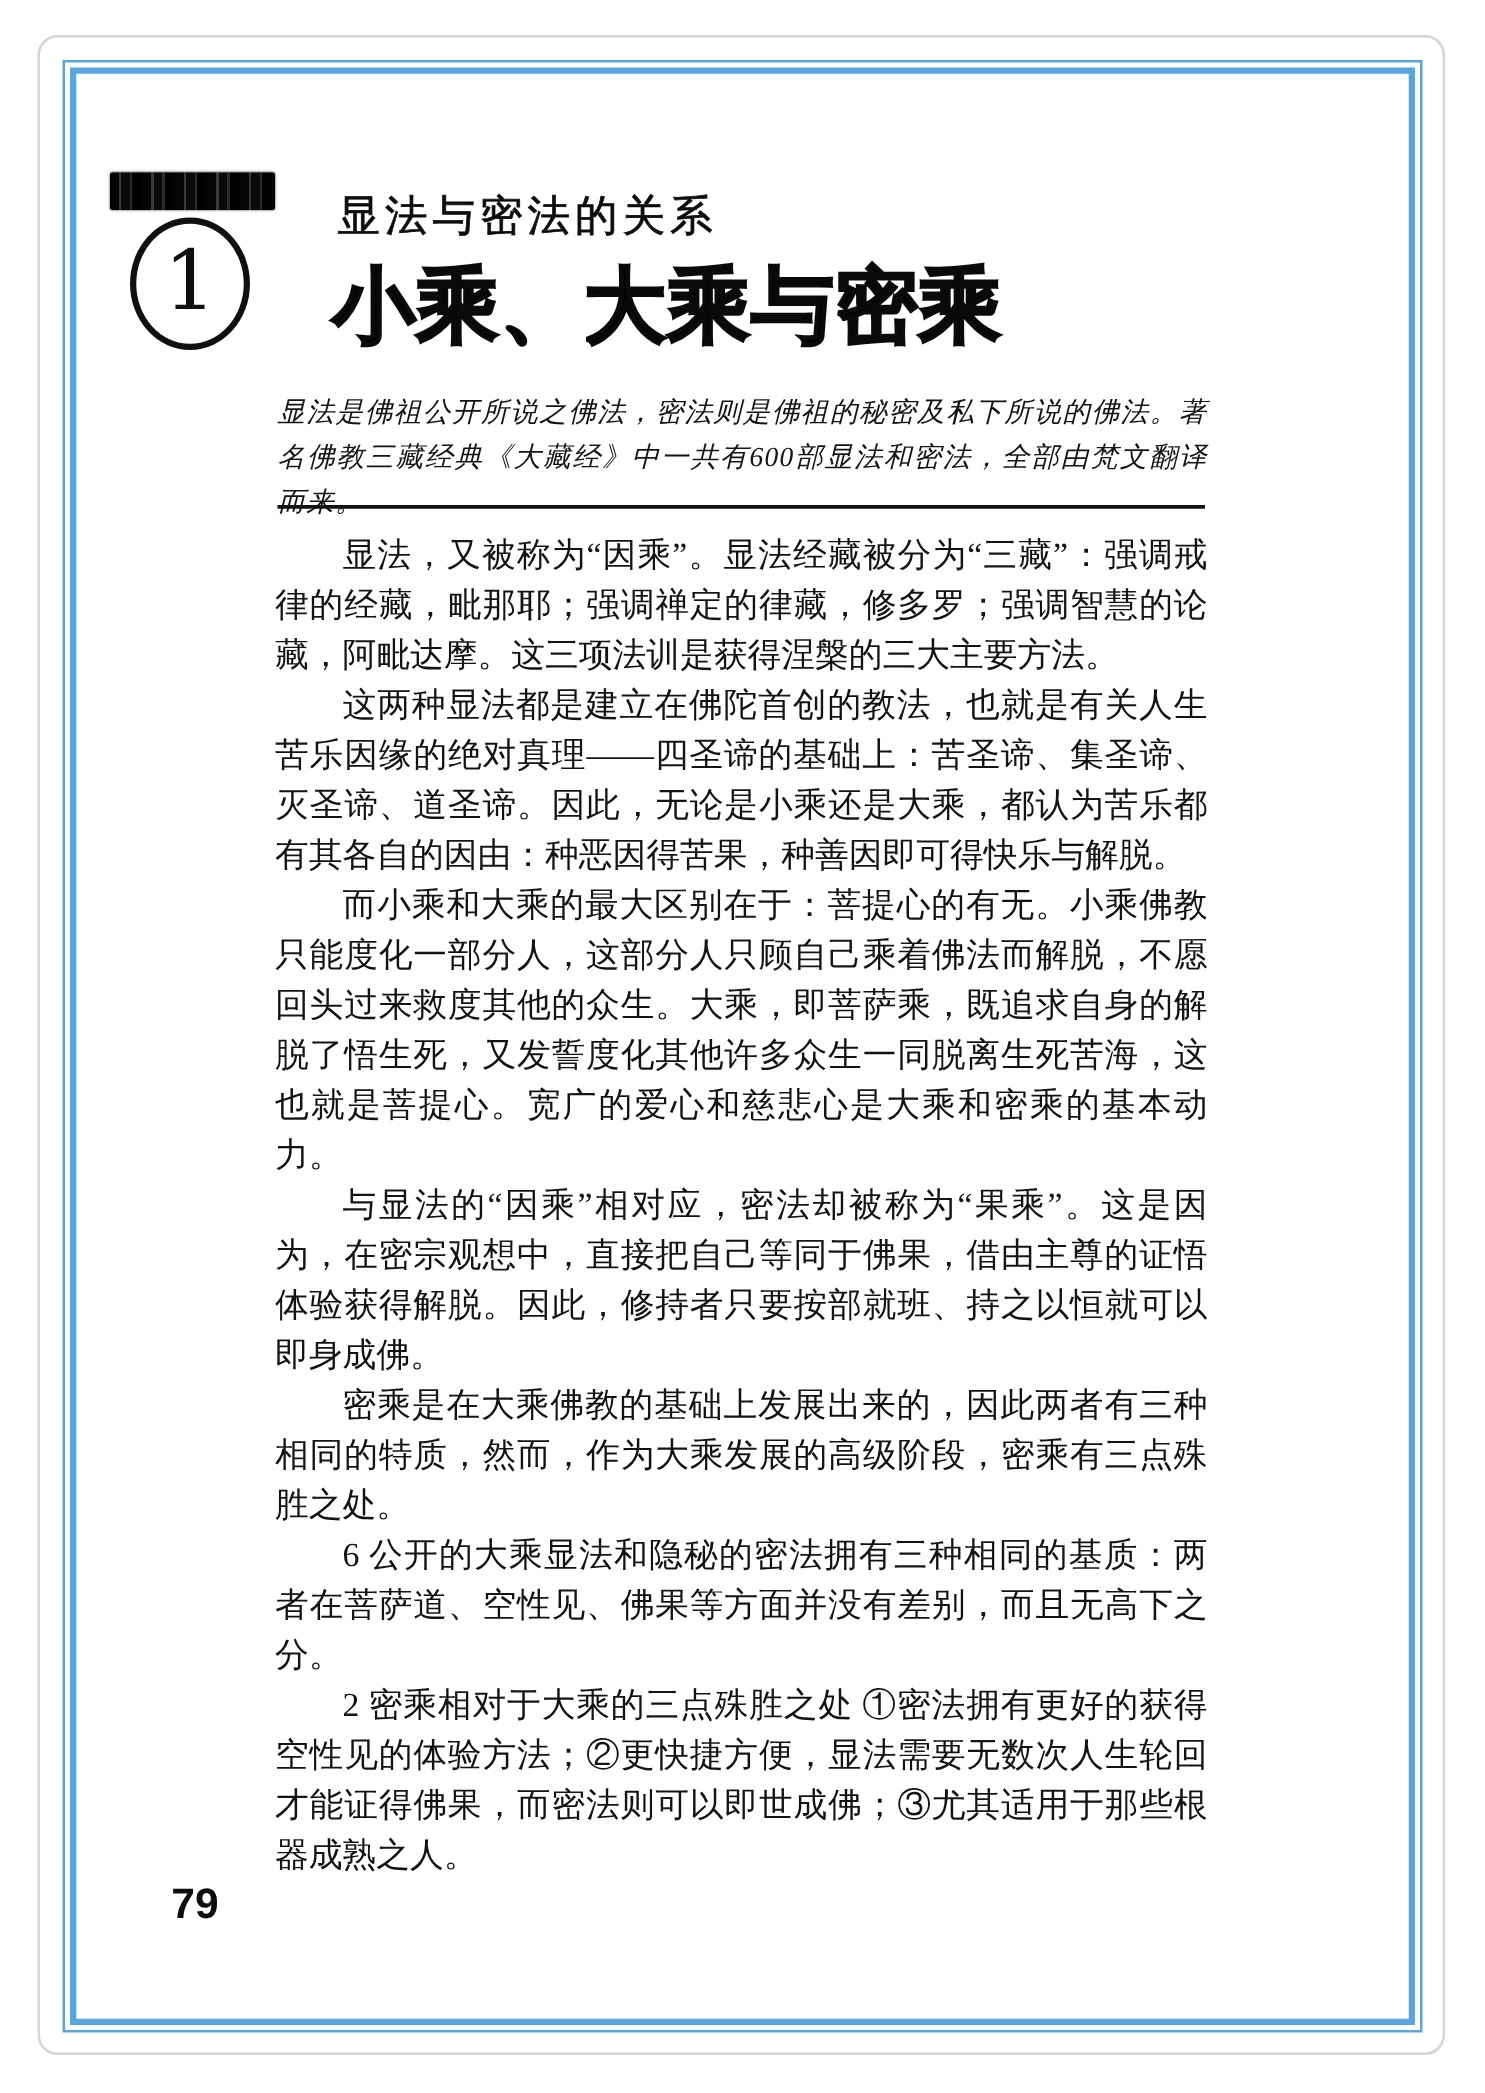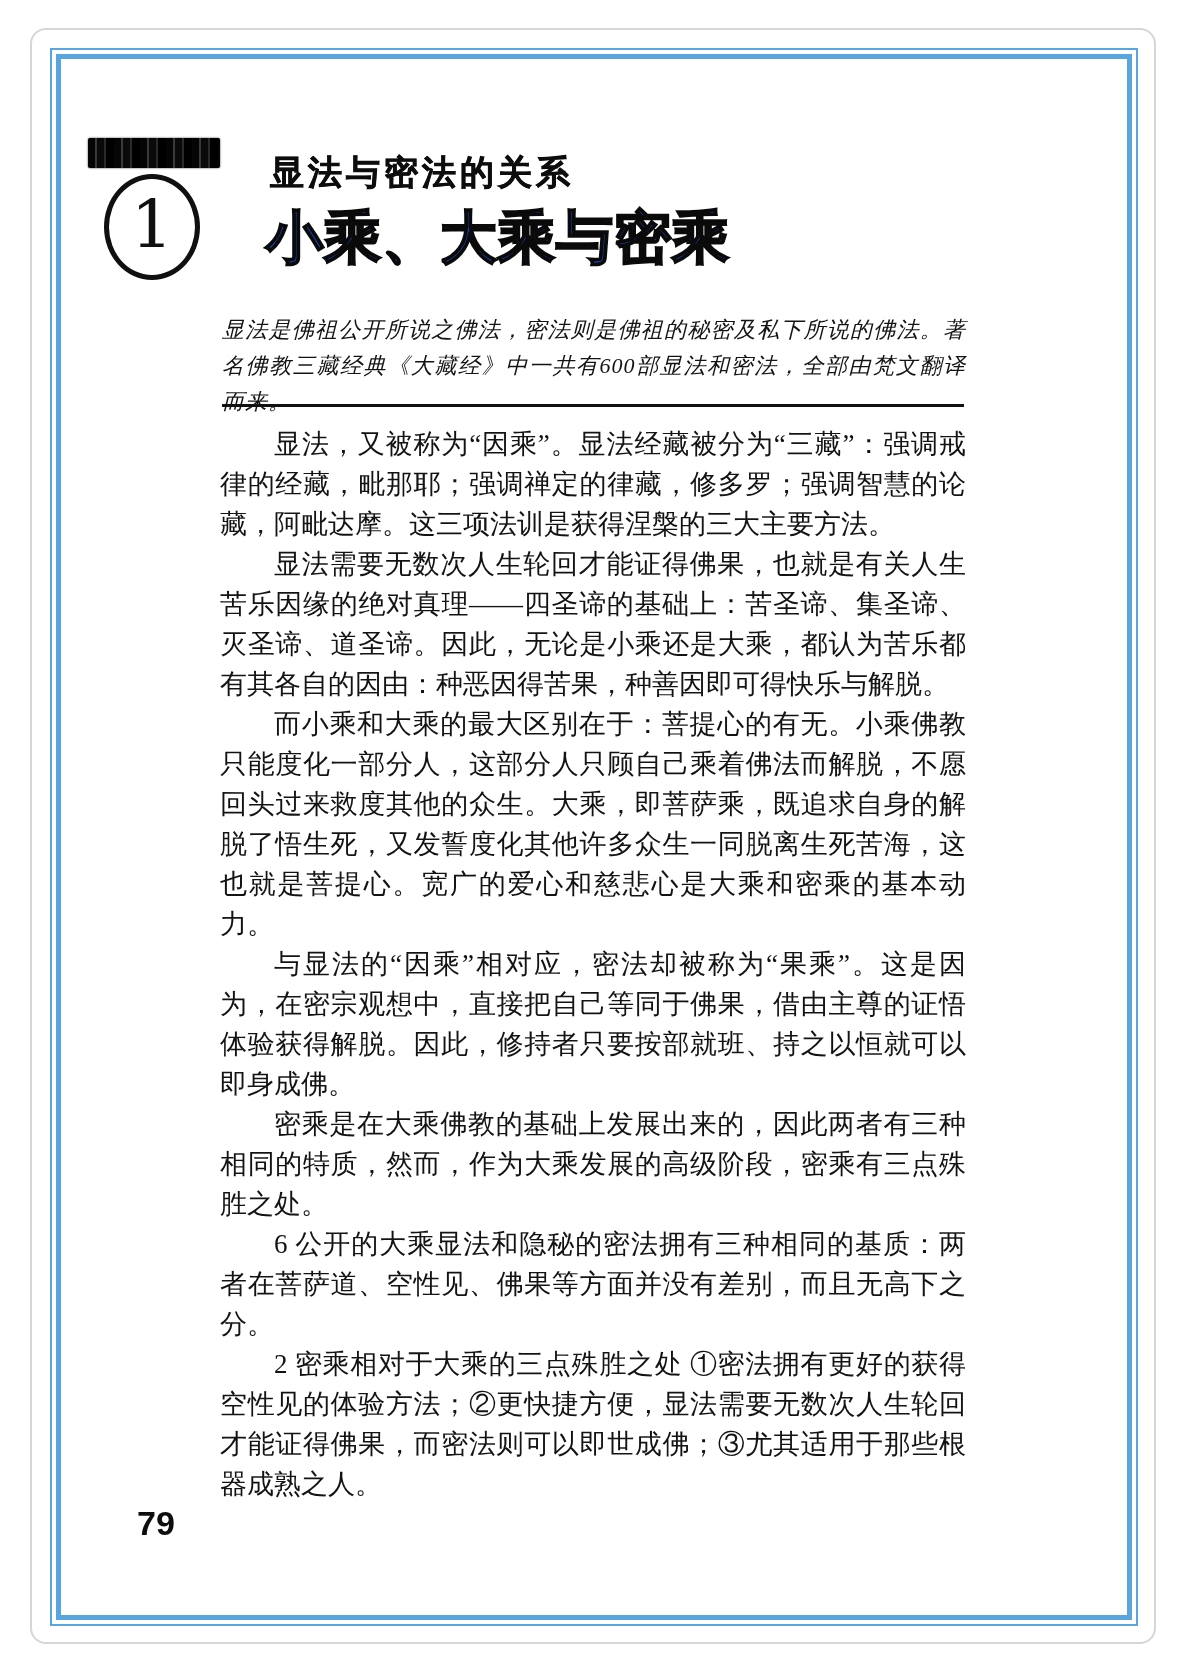--- a/index.html
+++ b/index.html
@@ -67,36 +67,36 @@
     font-family: "DejaVu Serif", serif;
     font-size: 66px;
     line-height: 1;
     color: #101010;
     transform: translateY(-2px);
   }
   .kicker {
     position: absolute;
     left: 270px; top: 150px;
     font-family: "Liberation Sans", sans-serif;
-    font-weight: 700;
+    font-weight: 400;
     font-size: 34px;
     letter-spacing: 4px;
     color: #0d0d0d;
     -webkit-text-stroke: 0.6px #0d0d0d;
     white-space: nowrap;
     text-align: center;
   }
   .page-title {
     position: absolute;
     left: 266px; top: 200px;
     font-family: "Liberation Sans", sans-serif;
     font-weight: 900;
-    font-size: 57px;
+    font-size: 66px;
     letter-spacing: 1px;
-    color: #1d4ed8;
+    color: #000000;
     -webkit-text-stroke: 2px #0a0a0a;
     white-space: nowrap;
   }
   .intro {
     position: absolute;
     left: 222px; top: 312px;
     width: 744px;
     font-family: "Liberation Serif", serif;
     font-style: italic;
     font-size: 22px;
@@ -153,21 +153,21 @@
   <div class="kicker">显法与密法的关系</div>
 
   <div class="page-title">小乘、大乘与密乘</div>
 
   <div class="intro">显法是佛祖公开所说之佛法，密法则是佛祖的秘密及私下所说的佛法。著名佛教三藏经典《大藏经》中一共有600部显法和密法，全部由梵文翻译而来。</div>
 
   <div class="divider"></div>
 
   <div class="body-text">
     <p>显法，又被称为“因乘”。显法经藏被分为“三藏”：强调戒律的经藏，毗那耶；强调禅定的律藏，修多罗；强调智慧的论藏，阿毗达摩。这三项法训是获得涅槃的三大主要方法。</p>
-    <p>显法需要无数次人生轮回才能证得佛果，也就是有关人生苦乐因缘的绝对真理——四圣谛的基础上：苦圣谛、集圣谛、灭圣谛、道圣谛。因此，无论是小乘还是大乘，都认为苦乐都有其各自的因由：种恶因得苦果，种善因即可得快乐与解脱。</p>
+    <p>这两种显法都是建立在佛陀首创的教法，也就是有关人生苦乐因缘的绝对真理——四圣谛的基础上：苦圣谛、集圣谛、灭圣谛、道圣谛。因此，无论是小乘还是大乘，都认为苦乐都有其各自的因由：种恶因得苦果，种善因即可得快乐与解脱。</p>
     <p>而小乘和大乘的最大区别在于：菩提心的有无。小乘佛教只能度化一部分人，这部分人只顾自己乘着佛法而解脱，不愿回头过来救度其他的众生。大乘，即菩萨乘，既追求自身的解脱了悟生死，又发誓度化其他许多众生一同脱离生死苦海，这也就是菩提心。宽广的爱心和慈悲心是大乘和密乘的基本动力。</p>
     <p>与显法的“因乘”相对应，密法却被称为“果乘”。这是因为，在密宗观想中，直接把自己等同于佛果，借由主尊的证悟体验获得解脱。因此，修持者只要按部就班、持之以恒就可以即身成佛。</p>
     <p>密乘是在大乘佛教的基础上发展出来的，因此两者有三种相同的特质，然而，作为大乘发展的高级阶段，密乘有三点殊胜之处。</p>
     <p>6 公开的大乘显法和隐秘的密法拥有三种相同的基质：两者在菩萨道、空性见、佛果等方面并没有差别，而且无高下之分。</p>
     <p>2 密乘相对于大乘的三点殊胜之处 ①密法拥有更好的获得空性见的体验方法；②更快捷方便，显法需要无数次人生轮回才能证得佛果，而密法则可以即世成佛；③尤其适用于那些根器成熟之人。</p>
   </div>
 
   <div class="page-number">79</div>
 
 </div>

